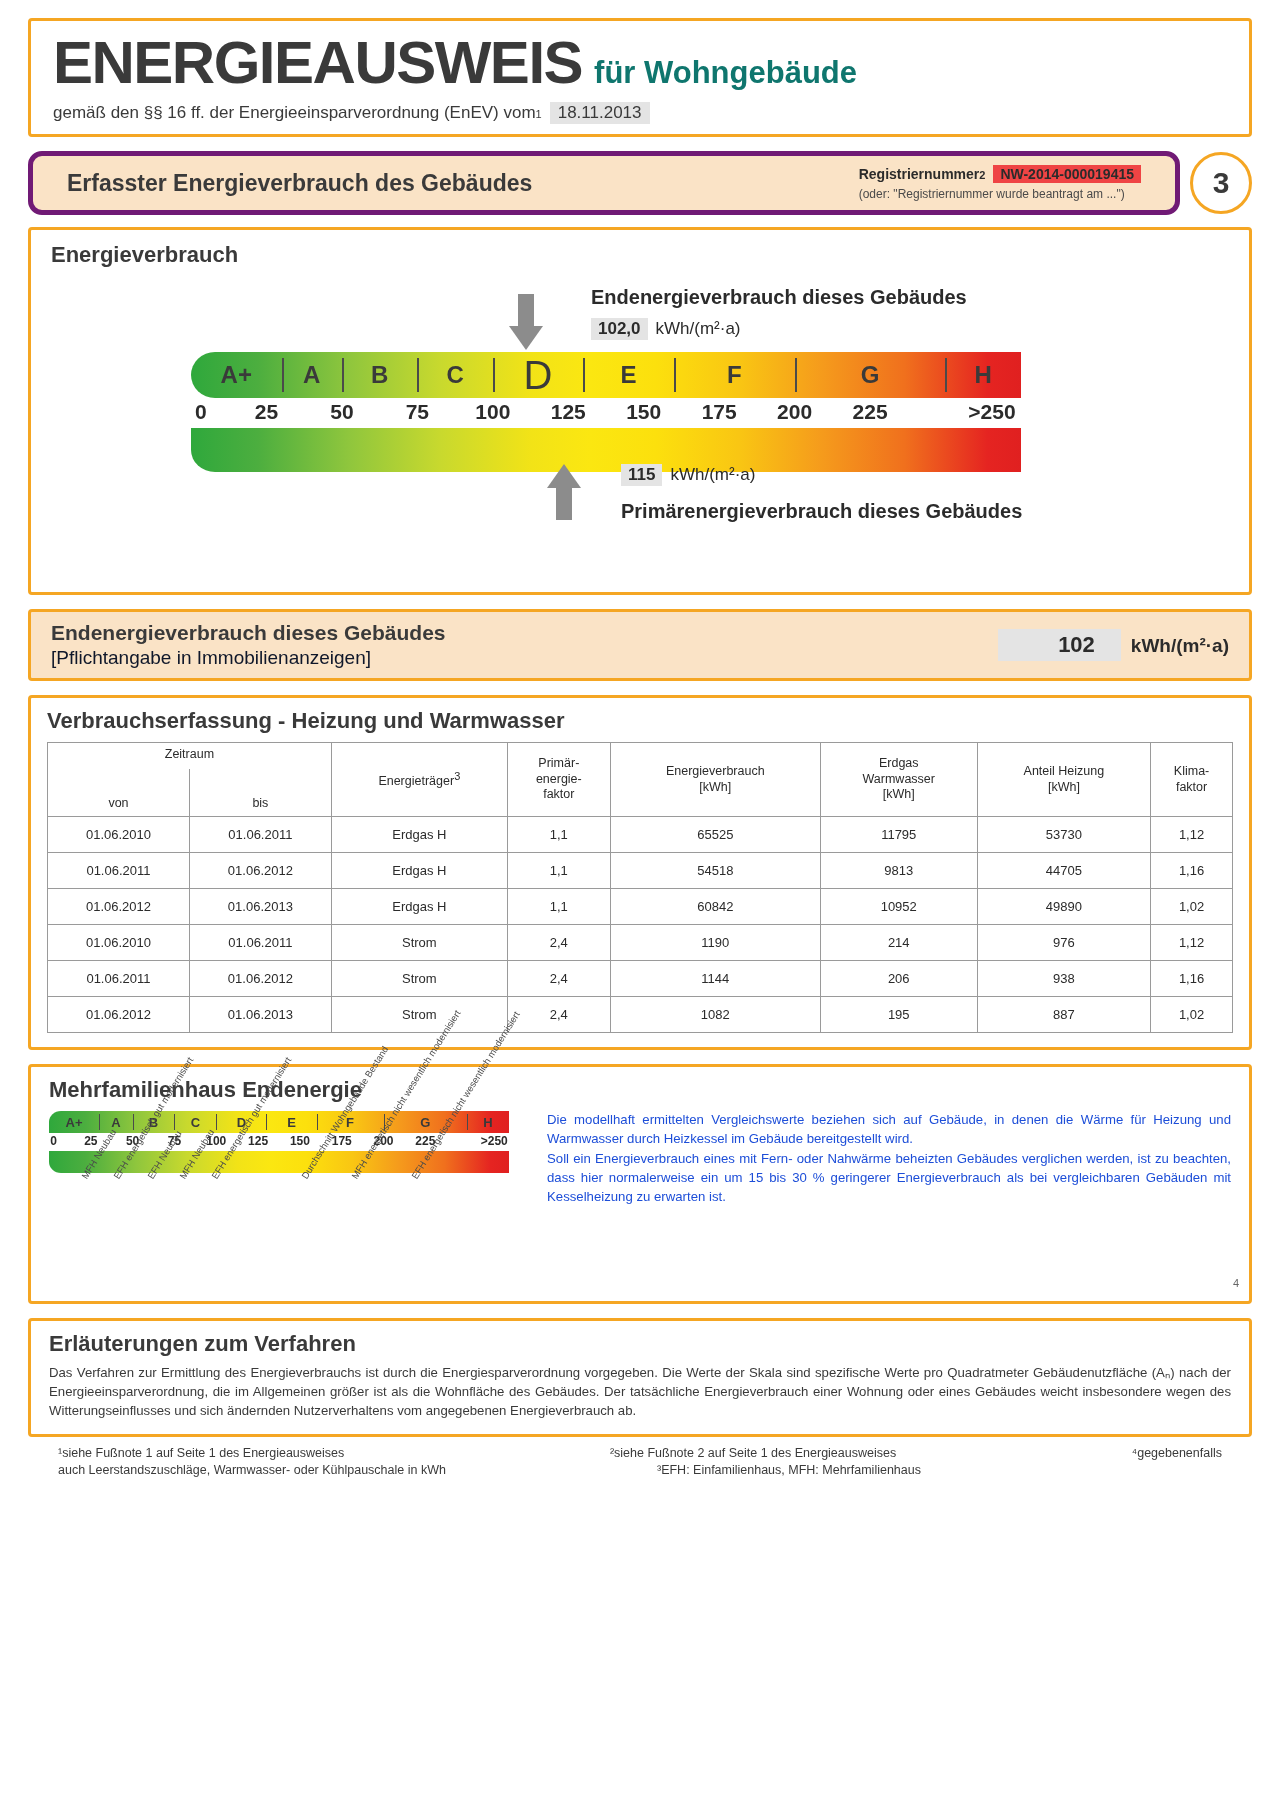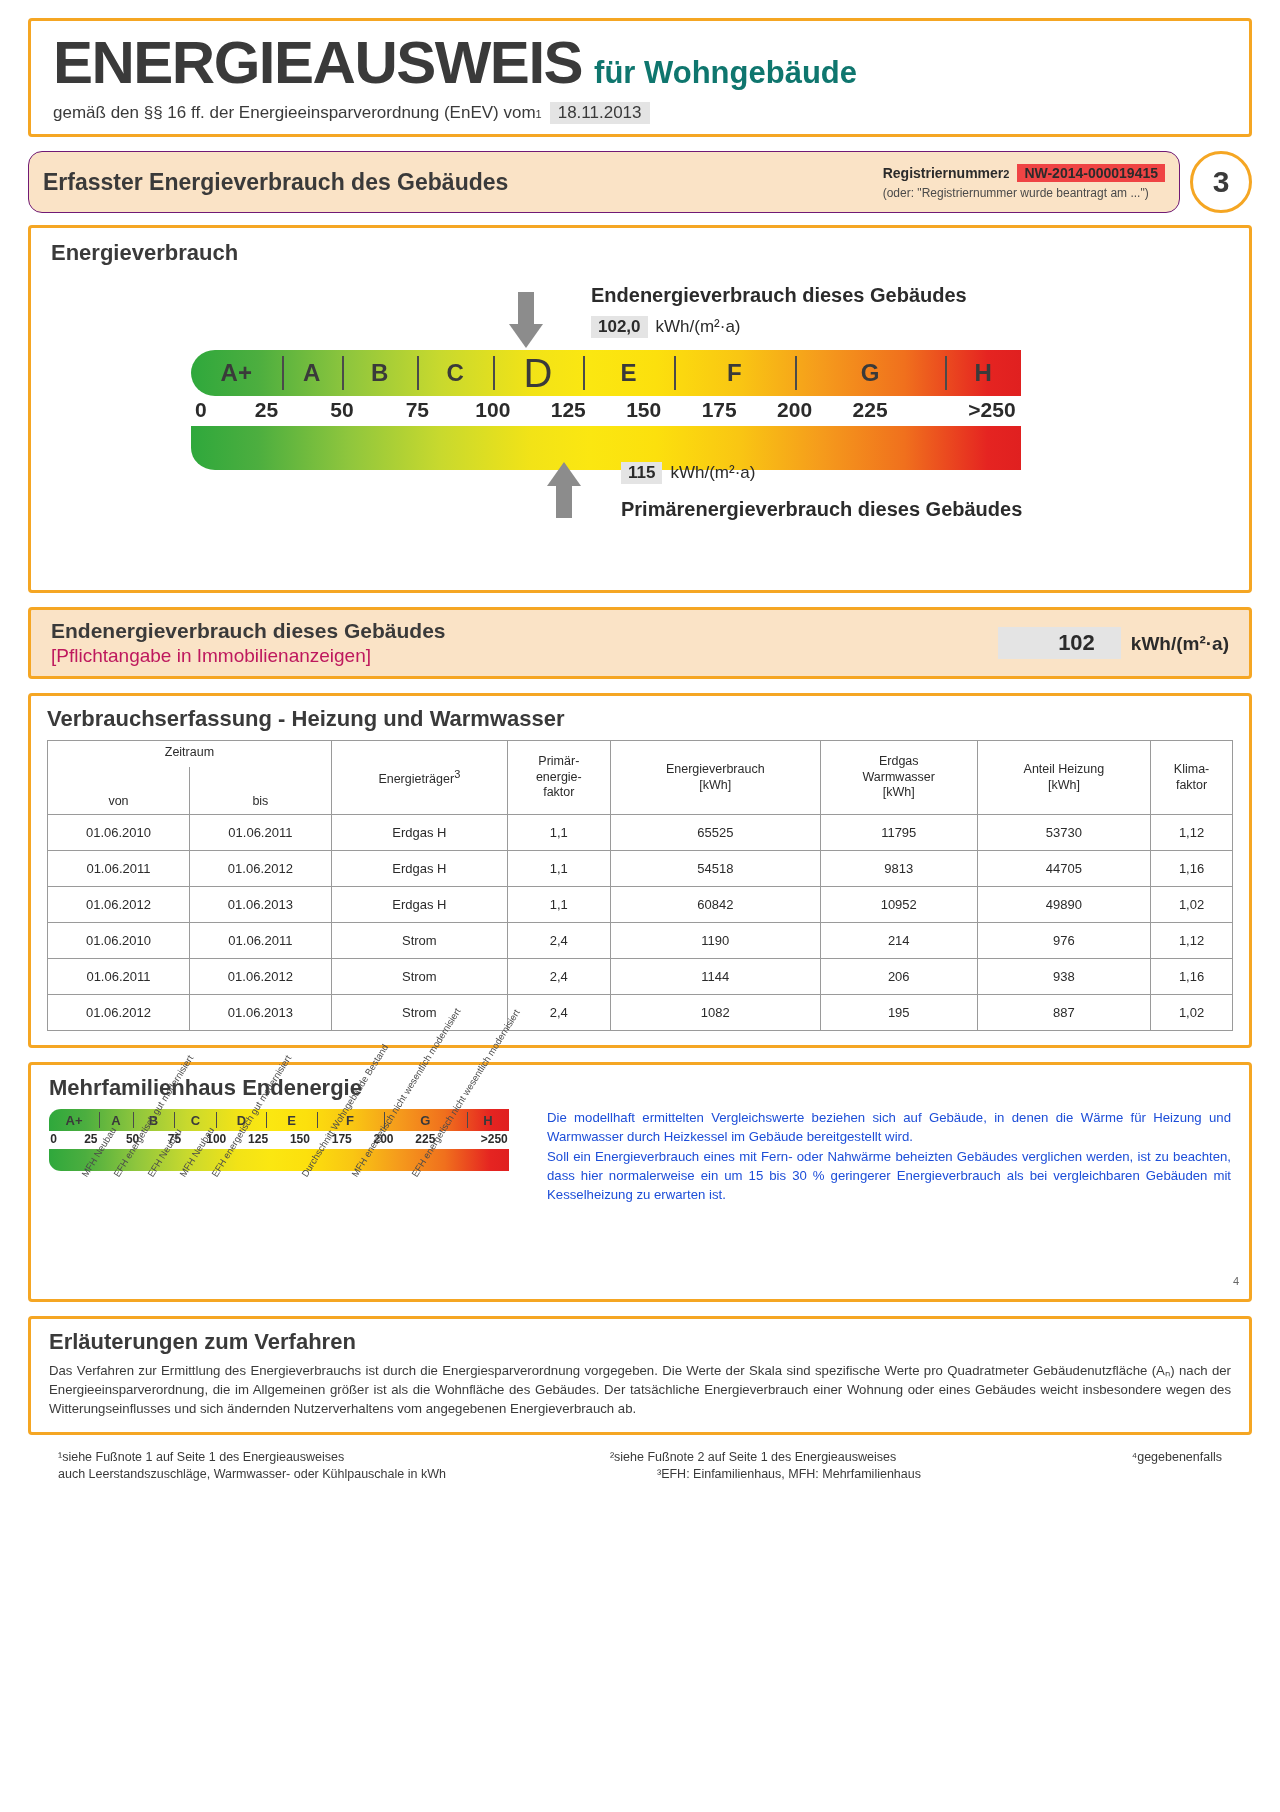--- a/index.html
+++ b/index.html
@@ -37,22 +37,22 @@
   }
   .sup { font-size: 11px; vertical-align: super; }
   .shaded {
     background: #E4E4E4; padding: 1px 8px; margin-left: 8px;
     font-size: 17px;
   }
 
   
   .headband-wrap { display: flex; align-items: stretch; gap: 10px; margin-bottom: 12px; }
   .headband {
-    flex: 1; border: 1px solid #701a75; border-radius: 14px;
-    background: #FAE3C6; padding: 9px 14px;
+    flex: 1; border: 5px solid #701a75; border-radius: 14px;
+    background: #FAE3C6; padding: 9px 34px;
     display: flex; align-items: center; justify-content: space-between;
   }
   .headband-title { font-size: 23px; font-weight: bold; color: #3a3a3a; }
   .reg-box { text-align: left; }
   .reg-line1 { font-size: 14px; font-weight: bold; display: flex; align-items: baseline; }
   .reg-val { background: #ef4444; padding: 1px 7px; margin-left: 8px; font-size: 14px; font-weight: bold; }
   .reg-line2 { font-size: 12px; color: #4a4a4a; margin-top: 4px; }
   .page-badge {
     width: 62px; border: 3px solid #F5A623; border-radius: 50%;
     display: flex; align-items: center; justify-content: center;
@@ -125,21 +125,21 @@
   .val-row { position: absolute; display: flex; align-items: baseline; }
   .val-num { background: #E4E4E4; padding: 1px 7px; font-size: 17px; font-weight: bold; }
   .val-unit { font-size: 17px; margin-left: 8px; }
 
   
   .sum-panel {
     margin-bottom: 14px; padding: 9px 20px;
     display: flex; align-items: center; justify-content: space-between;
   }
   .sum-left .l1 { font-size: 21px; font-weight: bold; color: #3a3a3a; }
-  .sum-left .l2 { font-size: 19px; color: #be185d; margin-top: 2px; }
+  .sum-left .l2 { font-size: 19px; color: #0f172a; margin-top: 2px; }
   .sum-right { display: flex; align-items: baseline; }
   .sum-val { background: #E4E4E4; padding: 3px 26px 3px 60px; font-size: 22px; font-weight: bold; }
   .sum-unit { font-size: 19px; font-weight: bold; margin-left: 10px; }
 
   
   .table-panel { padding: 10px 16px 14px 16px; margin-bottom: 14px; }
   .table-panel .section-title { margin-bottom: 8px; }
   table.vt { width: 100%; border-collapse: collapse; font-size: 13px; }
   table.vt th, table.vt td {
     border: 1px solid #9a9a9a; text-align: center; color: #2b2b2b;
@@ -186,21 +186,21 @@
   .cmp-ticks .tick {
     position: absolute; top: 0; font-size: 9.5px; color: #4a4a4a;
     transform-origin: left top; transform: rotate(-58deg);
     white-space: nowrap; width: 130px;
   }
   .cmp-right { flex: 1; font-size: 13.2px; line-height: 1.42; color: #1d4ed8; text-align: justify; }
   .cmp-right p { margin-bottom: 2px; }
   .cmp-foot-num { position: absolute; right: 10px; bottom: 12px; font-size: 11px; color: #666; }
 
   
-  .exp-panel { padding: 10px 18px 14px 18px; margin-bottom: 14px; }
+  .exp-panel { padding: 10px 18px 14px 18px; margin-bottom: 8px; }
   .exp-body { font-size: 13.2px; line-height: 1.45; color: #3a3a3a; margin-top: 6px; text-align: justify; }
 
   
   .footnotes { font-size: 12.5px; color: #3a3a3a; padding: 0 30px; line-height: 1.35; }
   .fn-row { display: flex; justify-content: space-between; }
   .fn-col { }
   .fn-col.c2 { margin-left: 30px; }
   .fn-col.c3 { text-align: right; }
 </style>
 </head>

